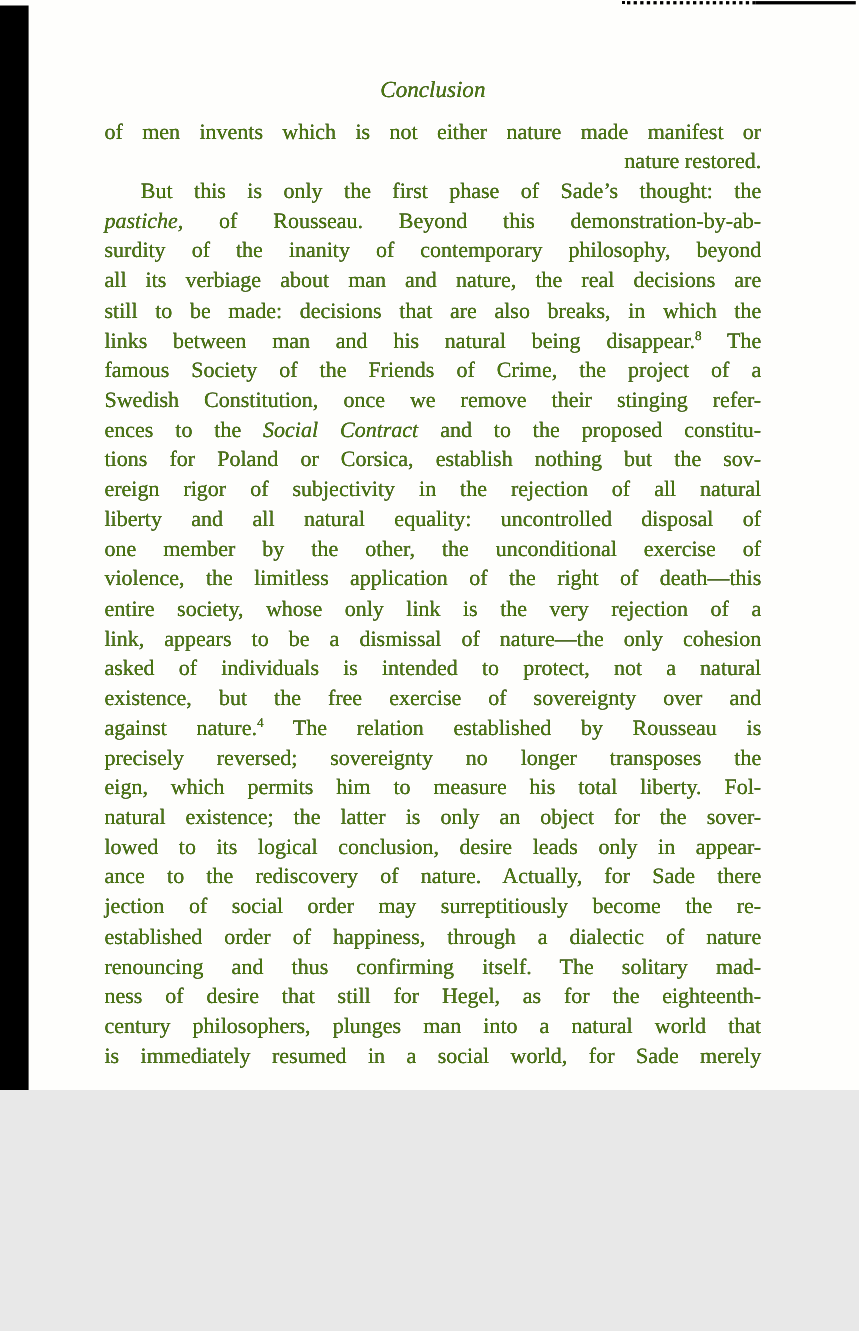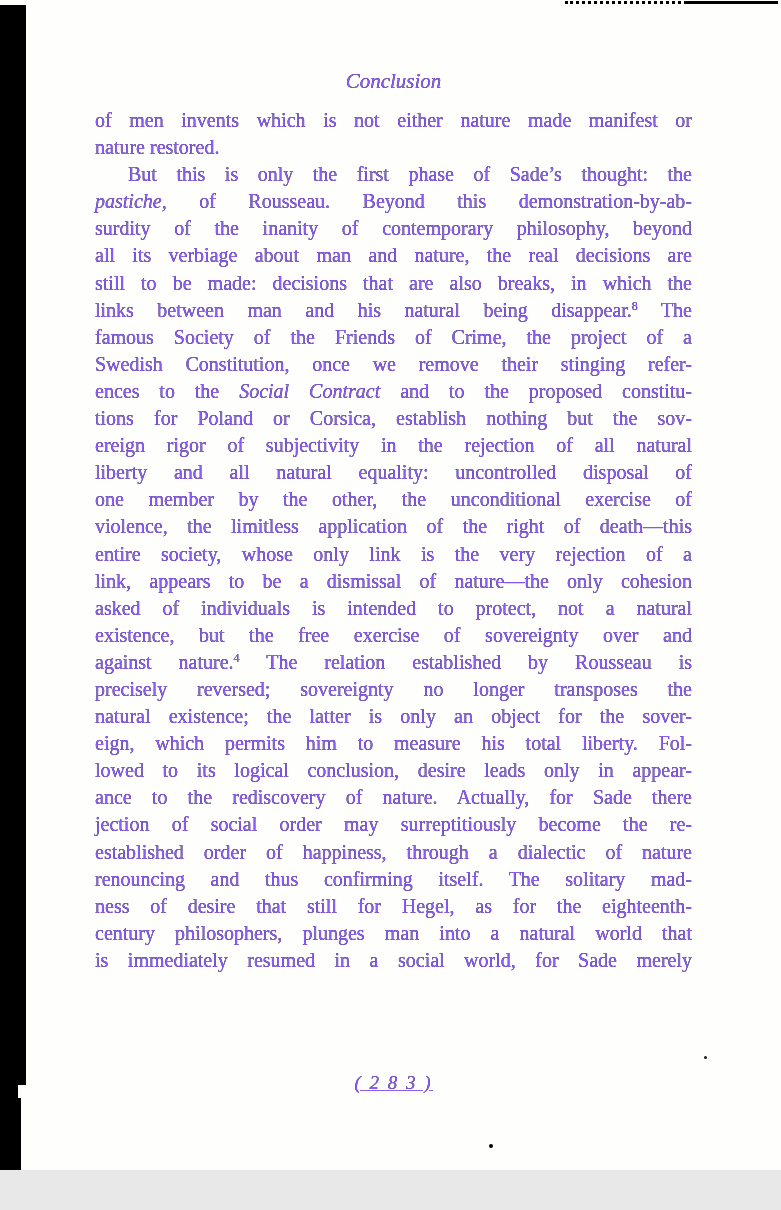--- a/index.html
+++ b/index.html
@@ -1,23 +1,23 @@
 <!DOCTYPE html>
 <html><head>
 <meta charset="utf-8">
 <style>
   html, body { margin: 0; padding: 0; background: #e8e8e8; }
   .page {
     position: relative;
     width: 781px;
-    height: 1170px;
+    height: 991px;
     background: #fefefc;
     overflow: hidden;
     font-family: "Liberation Serif", "DejaVu Serif", serif;
-    color: #8b5cf6;
+    color: #4d7c0f;
   }
   
   .edge-bar  { position: absolute; left: 0; top: 5px; width: 26px; height: 1201px; background: #000; }
   .edge-notch{ position: absolute; left: 18px; top: 1085px; width: 8px; height: 13px; background: #fefefc; }
   .edge-taper{ position: absolute; left: 21px; top: 1098px; width: 5px; height: 100px; background: #fefefc; }
   .top-dotted{ position: absolute; left: 565px; top: 1px; width: 122px; height: 0; border-top: 3px dotted #000; }
   .top-solid { position: absolute; left: 687px; top: 1px; width: 91px; height: 3px; background: #000; }
   .bottom-line { position: absolute; left: 14px; top: 1199px; width: 764px; height: 2px; background: #000; }
   .bottom-blob { position: absolute; left: 55px; top: 1197px; width: 28px; height: 5px; background: #000; }
   .bottom-dots-a { position: absolute; left: 56px;  top: 1203px; width: 60px; height: 0; border-top: 3px dotted #000; }
@@ -28,21 +28,21 @@
   .running-head {
     position: absolute; left: 95px; top: 69px; width: 597px;
     text-align: center; font-style: italic; font-size: 21px;
     text-shadow: 0 0 .5px #000;
   }
   .text-block {
     position: absolute; left: 95px; top: 107px; width: 597px;
     font-size: 20px; line-height: 27.1px;
     text-shadow: 0 0 .5px #000;
   }
-  .line { text-align: left; }
+  .line { text-align: right; }
   .line.just { text-align: justify; text-align-last: justify; text-justify: inter-word; }
   .line.indent { text-indent: 33px; }
   .it  { font-style: italic; }
   .sup { font-size: 12px; position: relative; top: -7px; line-height: 0; }
   .page-number {
     position: absolute; left: 95px; top: 1072px; width: 597px;
     text-align: center; font-style: italic; font-size: 19px; letter-spacing: 2px;
     text-shadow: 0 0 .5px #000;
     text-decoration: underline;
   }
@@ -75,22 +75,22 @@
       <div class="line just"><span>ereign rigor of subjectivity in the rejection of all natural</span></div>
       <div class="line just"><span>liberty and all natural equality: uncontrolled disposal of</span></div>
       <div class="line just"><span>one member by the other, the unconditional exercise of</span></div>
       <div class="line just"><span>violence, the limitless application of the right of death—this</span></div>
       <div class="line just"><span>entire society, whose only link is the very rejection of a</span></div>
       <div class="line just"><span>link, appears to be a dismissal of nature—the only cohesion</span></div>
       <div class="line just"><span>asked of individuals is intended to protect, not a natural</span></div>
       <div class="line just"><span>existence, but the free exercise of sovereignty over and</span></div>
       <div class="line just"><span>against nature.</span><span class="sup">4</span><span> The relation established by Rousseau is</span></div>
       <div class="line just"><span>precisely reversed; sovereignty no longer transposes the</span></div>
+      <div class="line just"><span>eign, which permits him to measure his total liberty. Fol-</span></div>
       <div class="line just"><span>natural existence; the latter is only an object for the sover-</span></div>
-      <div class="line just"><span>eign, which permits him to measure his total liberty. Fol-</span></div>
       <div class="line just"><span>lowed to its logical conclusion, desire leads only in appear-</span></div>
       <div class="line just"><span>ance to the rediscovery of nature. Actually, for Sade there</span></div>
       <div class="line just"><span>jection of social order may surreptitiously become the re-</span></div>
       <div class="line just"><span>established order of happiness, through a dialectic of nature</span></div>
       <div class="line just"><span>renouncing and thus confirming itself. The solitary mad-</span></div>
       <div class="line just"><span>ness of desire that still for Hegel, as for the eighteenth-</span></div>
       <div class="line just"><span>century philosophers, plunges man into a natural world that</span></div>
       <div class="line just"><span>is immediately resumed in a social world, for Sade merely</span></div>
     </div>
 

